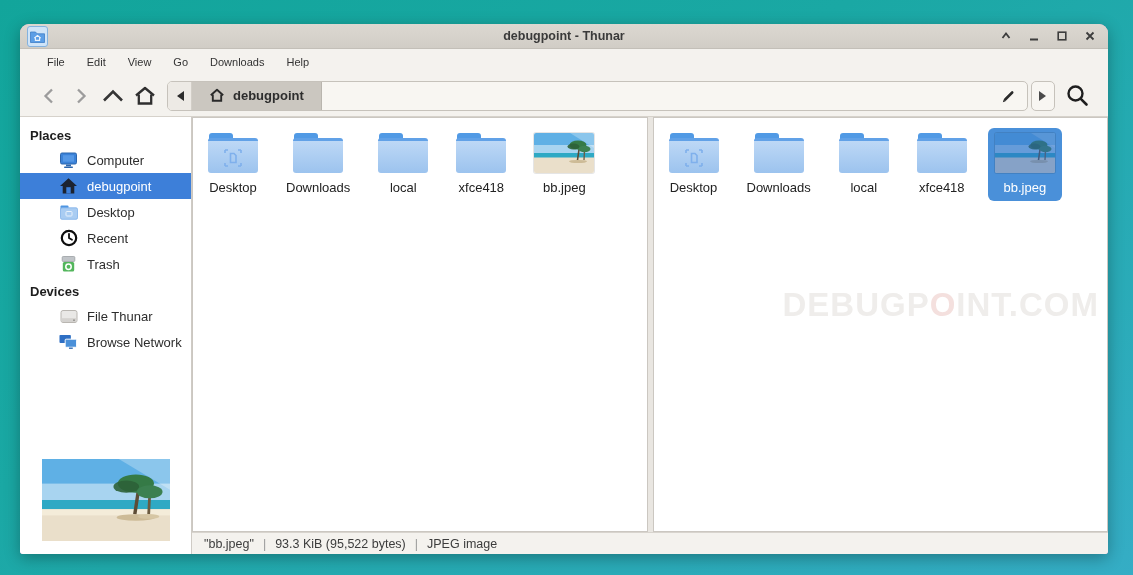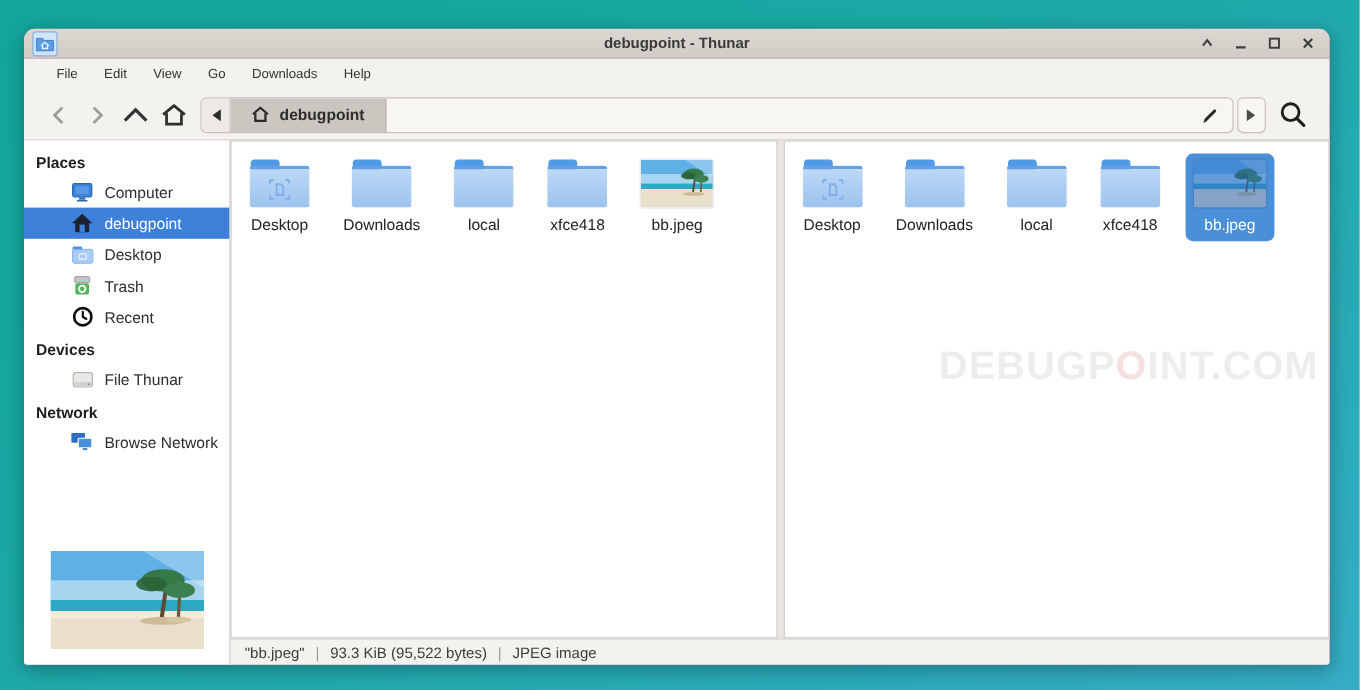--- a/index.html
+++ b/index.html
@@ -228,54 +228,53 @@
             <rect x="0.5" y="0.5" width="8" height="5" rx="1" fill="#4e95e2"></rect>
             <rect x="0.5" y="2.8" width="17" height="11.5" rx="1.5" fill="#a9ccf2" stroke="#7fb0e8" stroke-width="0.8"></rect>
             <rect x="6" y="6.5" width="6" height="4.5" rx="0.8" fill="none" stroke="#e8f1fb" stroke-width="1"></rect>
           </svg>
         </span>
         <span>Desktop</span>
       </div>
 
       <div class="side-item">
         <span class="side-icon">
+          <svg width="18" height="18" viewBox="0 0 18 18">
+            <circle cx="9" cy="9" r="7.2" fill="#fff" stroke="#0d0d0d" stroke-width="2.2"></circle>
+            <path d="M9,4.8 V9 L12,10.8" fill="none" stroke="#0d0d0d" stroke-width="1.8" stroke-linecap="round"></path>
+          </svg>
+        </span>
+        <span>Recent</span>
+      </div>
+
+      <div class="side-item">
+        <span class="side-icon">
           <svg width="17" height="18" viewBox="0 0 17 18">
             <rect x="2.2" y="1.5" width="12.6" height="5" rx="1" fill="#c0c4c8" stroke="#9b9fa3" stroke-width="0.8"></rect>
             <rect x="2.8" y="7" width="11.4" height="9.5" rx="1.5" fill="#53b65c"></rect>
             <circle cx="8.5" cy="11.7" r="2.7" fill="none" stroke="#fff" stroke-width="1.5"></circle>
           </svg>
         </span>
         <span>Trash</span>
       </div>
 
-      <div class="side-item">
-        <span class="side-icon">
-          <svg width="18" height="18" viewBox="0 0 18 18">
-            <circle cx="9" cy="9" r="7.2" fill="#fff" stroke="#0d0d0d" stroke-width="2.2"></circle>
-            <path d="M9,4.8 V9 L12,10.8" fill="none" stroke="#0d0d0d" stroke-width="1.8" stroke-linecap="round"></path>
-          </svg>
-        </span>
-        <span>Recent</span>
-      </div>
-
       <div class="side-title">Devices</div>
 
       <div class="side-item">
         <span class="side-icon">
           <svg width="18" height="15" viewBox="0 0 18 15">
             <rect x="1" y="1.5" width="16" height="12" rx="2" fill="#e9e8e6" stroke="#b9b6b1"></rect>
             <rect x="1.5" y="9.2" width="15" height="3.8" fill="#d4d2cf"></rect>
             <circle cx="14" cy="11.2" r="0.9" fill="#8f8d89"></circle>
           </svg>
         </span>
         <span>File Thunar</span>
       </div>
 
 
-      <div class="side-title">Network</div>
 
       <div class="side-item">
         <span class="side-icon">
           <svg width="20" height="17" viewBox="0 0 20 17">
             <rect x="0.5" y="0.5" width="12" height="8.5" rx="1" fill="#2e6fc4"></rect>
             <rect x="6.5" y="5" width="12" height="8.5" rx="1" fill="#4a90d9" stroke="#fff" stroke-width="1"></rect>
             <rect x="10.5" y="13.8" width="4" height="1.4" fill="#2c66ad"></rect>
           </svg>
         </span>
         <span>Browse Network</span>

